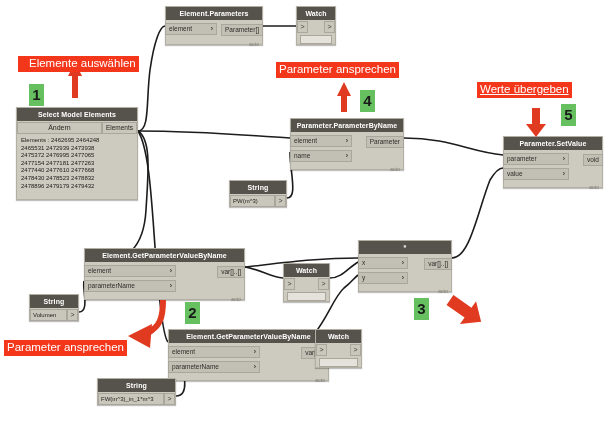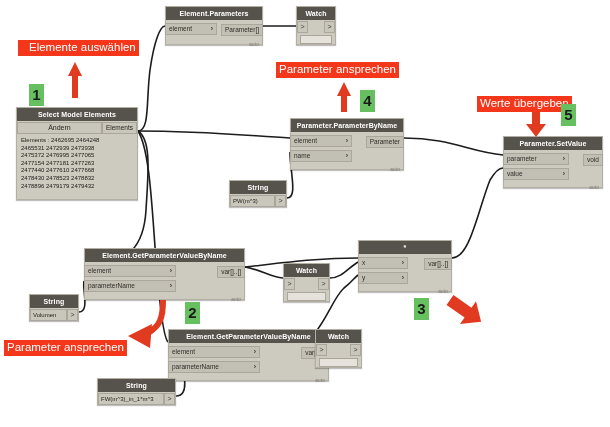--- a/index.html
+++ b/index.html
@@ -235,23 +235,23 @@
 
       <g transform="translate(450,300) rotate(35)">
         <polygon points="0,-6 22,-6 22,-14 38,0 22,14 22,6 0,6"></polygon>
       </g>
 
       <path d="M163,300 C 163,318 160,326 148,333" stroke="#e03a20" stroke-width="6" fill="none"></path>
       <polygon points="152,324 128,336 150,348"></polygon>
     </g>
   </svg>
 
-  <div class="annot" style="left:18px; top:40px;padding-left:11px;">Elemente auswählen</div>
+  <div class="annot" style="left:18px; top:56px;padding-left:11px;">Elemente auswählen</div>
   <div class="annot" style="left:276px; top:62px;">Parameter ansprechen</div>
-  <div class="annot" style="left:477px; top:96px;">Werte übergeben</div>
+  <div class="annot" style="left:477px; top:82px;text-decoration:underline;">Werte übergeben</div>
   <div class="annot" style="left:4px; top:340px;">Parameter ansprechen</div>
 
   <div class="numbox" style="left:29px; top:84px;">1</div>
   <div class="numbox" style="left:185px; top:302px;">2</div>
   <div class="numbox" style="left:414px; top:298px;">3</div>
   <div class="numbox" style="left:360px; top:90px;">4</div>
   <div class="numbox" style="left:561px; top:104px;">5</div>
 
   <div class="node" style="left:165px; top:6px; width:98px; height:39px;">
     <div class="node-title">Element.Parameters</div>

